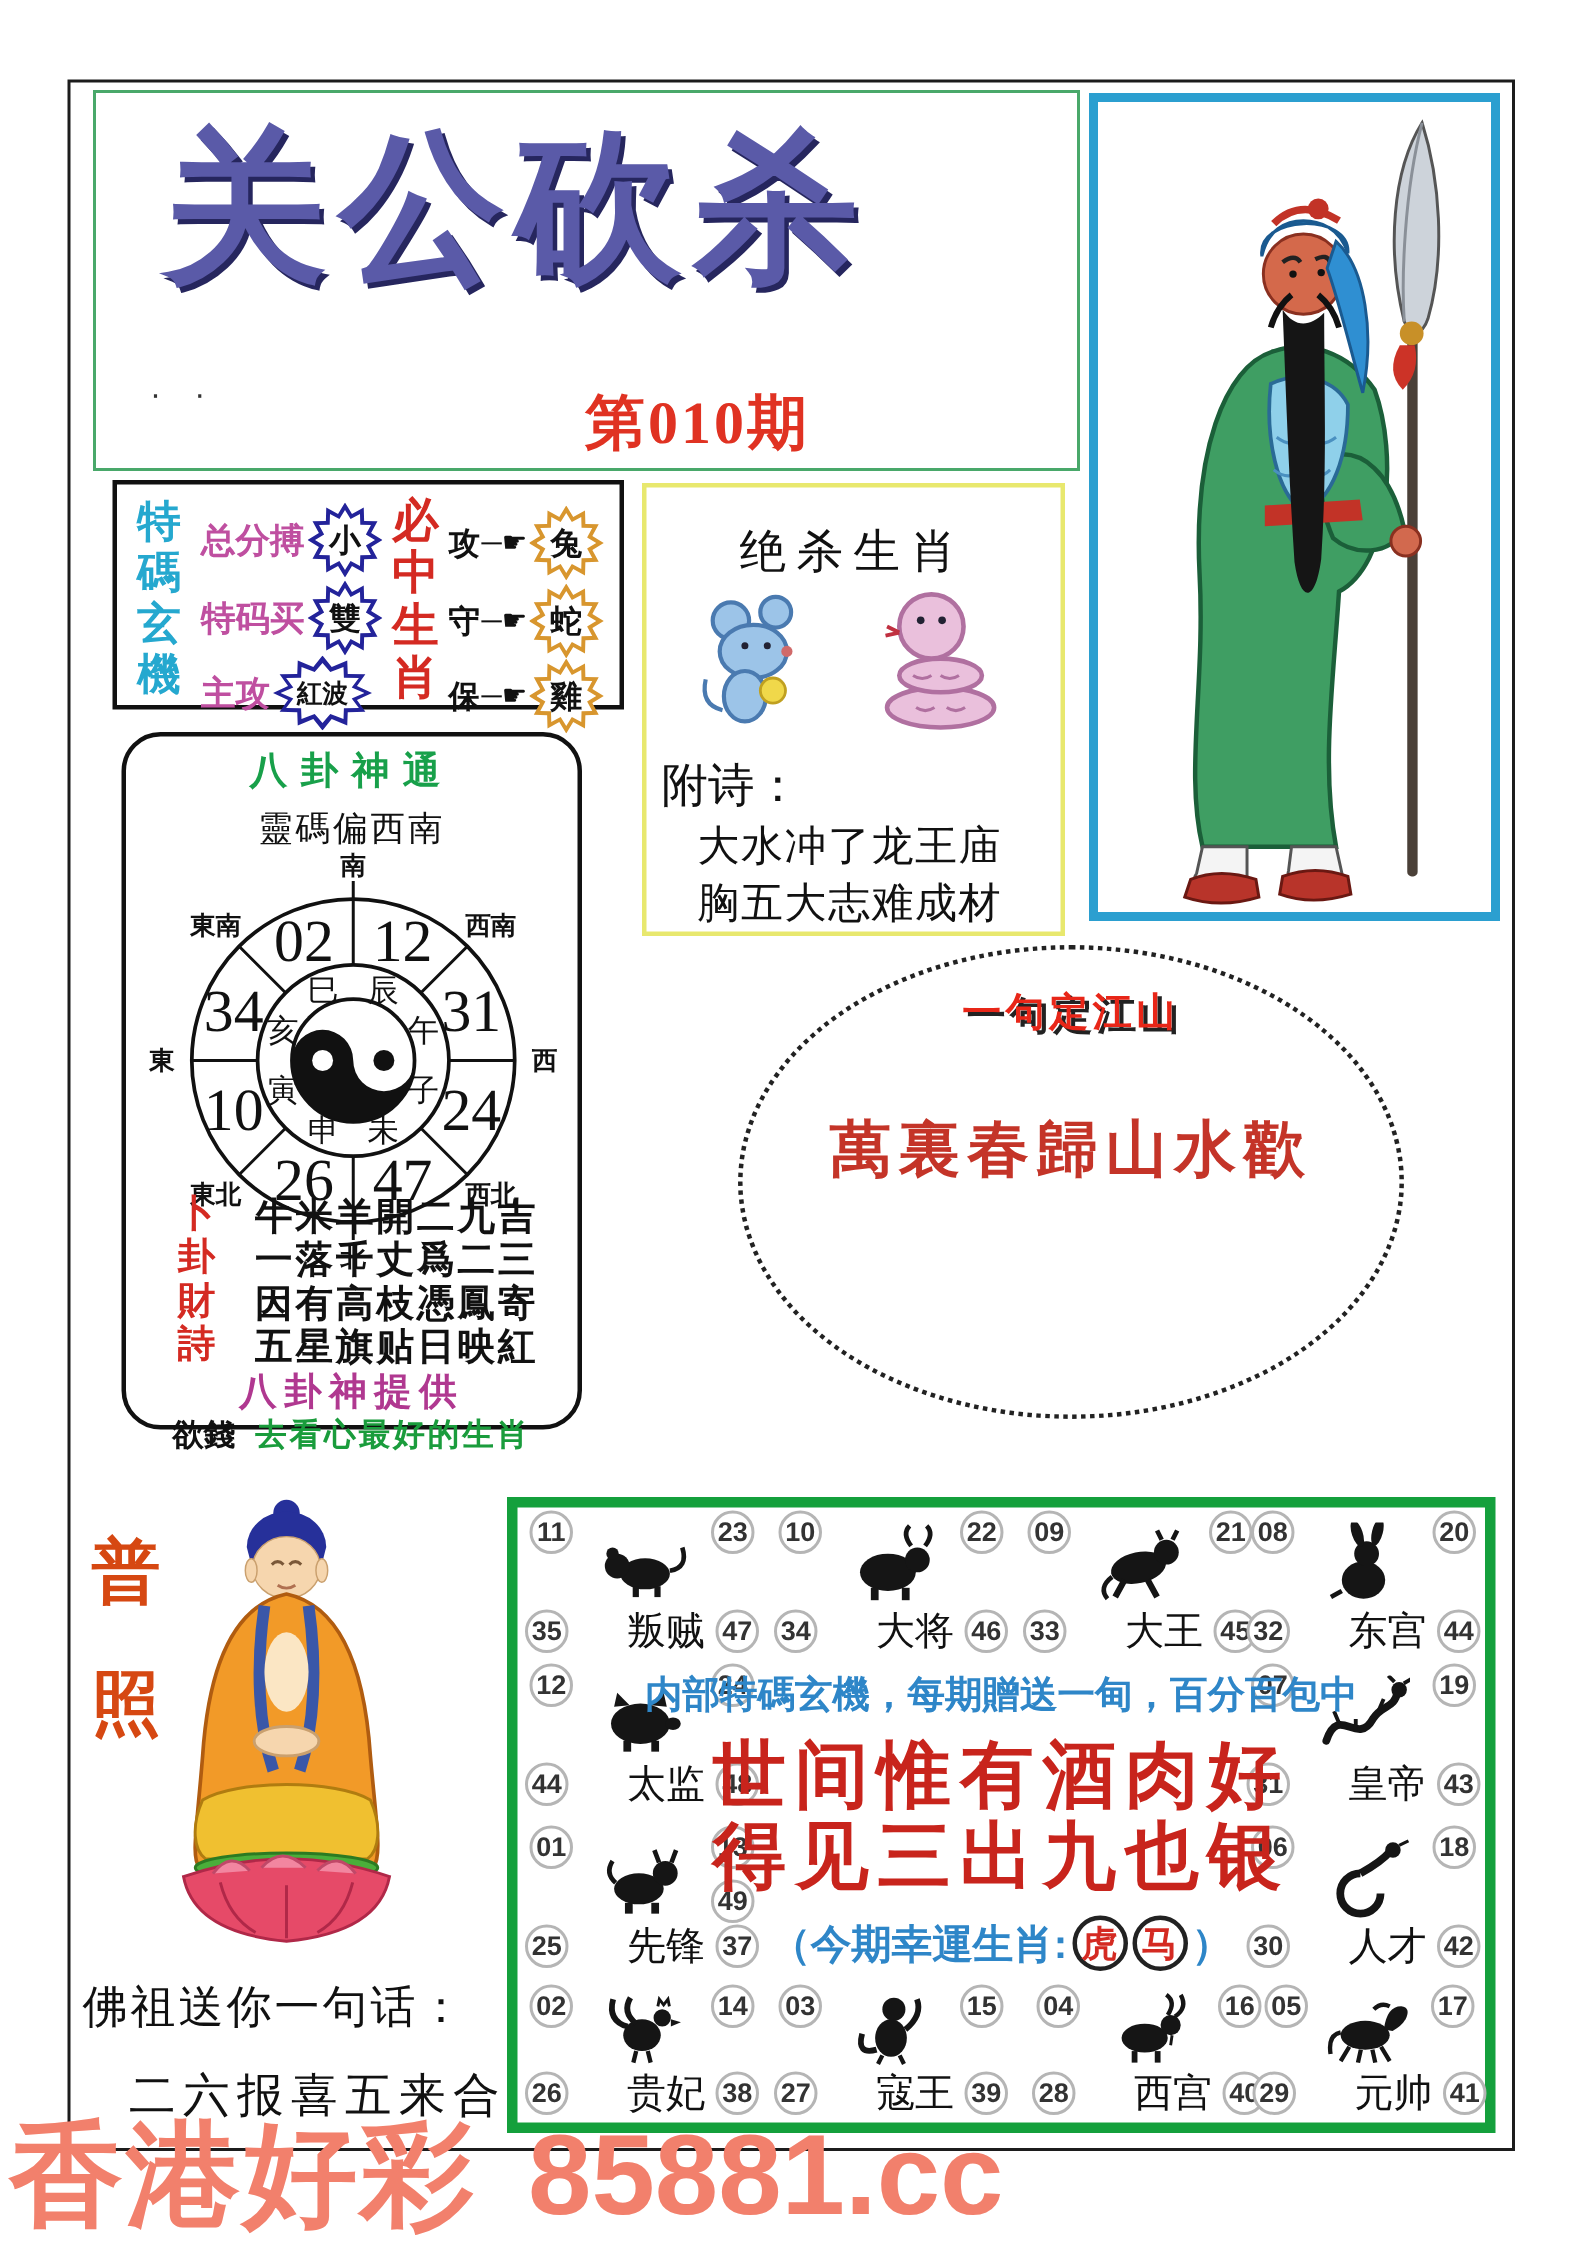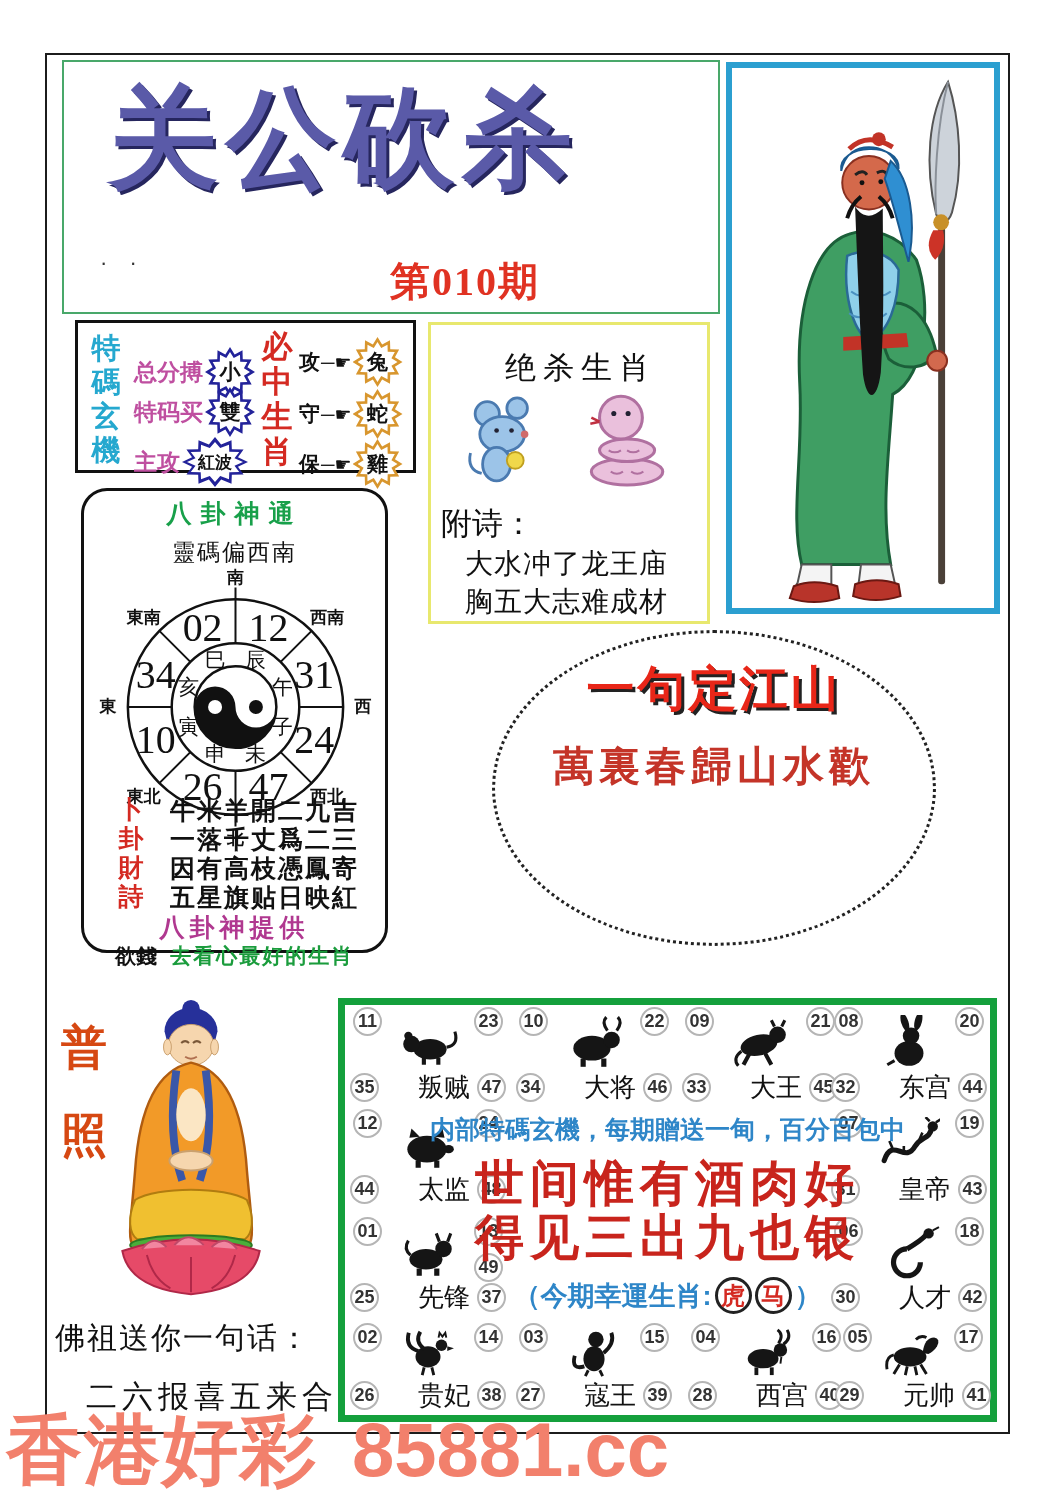--- a/index.html
+++ b/index.html
@@ -31,35 +31,35 @@
       position:relative;display:inline-flex;align-items:center;justify-content:center;width:50px;height:50px;flex:none;}
   .burst::before{content:"";position:absolute;inset:0;background:var(--bc);clip-path:var(--star);}
   .burst::after{content:"";position:absolute;inset:5px;background:#fff;clip-path:var(--star);}
   .burst>span{position:relative;z-index:1;font-weight:bold;font-size:21px;}
   .burst.navy{--bc:#23239a;}
   .burst.orange{--bc:#d8962e;}
   .burst.wide{width:66px;}
   .burst.wide>span{font-size:17px;}
   
   #juesha-box{left:428px;top:322px;width:282px;height:302px;border:3px solid #e8e86e;box-sizing:border-box;}
-  #juesha-title{left:0;top:22px;width:100%;font-size:31px;letter-spacing:7px;font-family:"Liberation Serif",serif;padding-left:12px;}
+  #juesha-title{left:0;top:22px;width:100%;font-size:31px;letter-spacing:7px;font-family:"Liberation Serif",serif;}
   #fushi-label{left:10px;top:178px;font-size:31px;font-family:"Liberation Serif",serif;}
   .fushi-line{position:absolute;left:34px;font-size:28px;font-family:"Liberation Serif",serif;letter-spacing:1px;white-space:nowrap;}
   
   #bagua-box{left:81px;top:488px;width:307px;height:465px;border:3px solid #111;border-radius:26px;box-sizing:border-box;}
   #bagua-title{left:0;top:6px;width:100%;font-size:25px;font-weight:bold;color:#18a04a;letter-spacing:9px;font-family:"Liberation Serif",serif;}
   #bagua-sub{left:0;top:46px;width:100%;font-size:23px;font-family:"Liberation Serif",serif;letter-spacing:2px;}
   #v-poem{left:32px;top:304px;width:30px;font-size:25px;line-height:29px;font-weight:bold;color:#d42a22;font-family:"Liberation Serif",serif;}
   .poem-line{position:absolute;left:86px;font-size:25px;font-weight:600;font-family:"Liberation Serif",serif;letter-spacing:2px;white-space:nowrap;}
   #provider{left:0;top:420px;width:100%;font-size:25px;font-weight:bold;color:#b03890;letter-spacing:5px;font-family:"Liberation Serif",serif;}
   #yuqian{left:0;top:451px;width:100%;font-size:21px;font-weight:bold;font-family:"Liberation Serif",serif;}
   #yuqian .green{color:#1a9c3c;letter-spacing:2px;margin-left:8px;}
   
   #yiju-oval{left:492px;top:630px;width:444px;height:316px;border:3px dotted #222;border-radius:50%;box-sizing:border-box;}
-  #yiju-title{left:0;top:24px;width:100%;font-size:48px;font-weight:900;color:#e82618;letter-spacing:3px;text-shadow:3px 3px 0 #222;}
+  #yiju-title{left:0;top:24px;width:100%;font-size:26px;font-weight:900;color:#e82618;letter-spacing:3px;text-shadow:3px 3px 0 #222;}
   #yiju-main{left:0;top:106px;width:100%;font-size:41px;font-weight:bold;color:#c43428;letter-spacing:5px;font-family:"Liberation Serif",serif;}
   #yiju-bottom{left:36px;top:196px;width:372px;display:flex;align-items:center;justify-content:space-between;}
   .yiju-vt{width:28px;font-size:23px;line-height:28px;font-weight:bold;color:#30a8cc;}
   .yiju-lines{font-size:27px;font-weight:bold;font-family:"Liberation Serif",serif;letter-spacing:3px;line-height:44px;white-space:nowrap;}
   
   #v-puzhao,#v-foguang{width:52px;font-size:46px;font-weight:bold;color:#d64812;line-height:88px;font-family:"Liberation Serif",serif;}
   #v-puzhao{left:58px;top:1004px;}
   #v-foguang{left:282px;top:1004px;}
   #buddha-cap1{left:55px;top:1318px;font-size:30px;font-family:"Liberation Serif",serif;letter-spacing:2px;}
   #buddha-cap2{left:86px;top:1376px;font-size:31px;font-family:"Liberation Serif",serif;letter-spacing:5px;}
@@ -125,21 +125,21 @@
       <circle cx="148" cy="72" r="7" fill="#c23327"></circle>
       <path d="M70,502 L66,520 C58,530 92,534 100,524 L100,502 Z" fill="#f4f4f4" stroke="#555" stroke-width="2"></path>
       <path d="M130,502 L128,518 C124,528 158,530 164,520 L160,502 Z" fill="#f4f4f4" stroke="#555" stroke-width="2"></path>
       <path d="M62,524 q20,-8 44,0 l2,12 q-26,8 -50,0 Z" fill="#b8342a" stroke="#6a1812" stroke-width="2"></path>
       <path d="M124,522 q22,-8 44,0 l2,12 q-26,8 -48,0 Z" fill="#b8342a" stroke="#6a1812" stroke-width="2"></path>
     </svg>
   </div>
 
   <div id="temai-box" class="abs">
     <div id="v-temai" class="abs vt">特碼玄機</div>
-    <div class="t-row" style="top:24px;">
+    <div class="t-row" style="top:12px;">
       <span class="t-label">总分搏</span>
       <span class="burst navy">
           <span>小</span>
         </span>
     </div>
     <div class="t-row" style="top:64px;">
       <span class="t-label">特码买</span>
       <span class="burst navy">
           <span>雙</span>
         </span>

